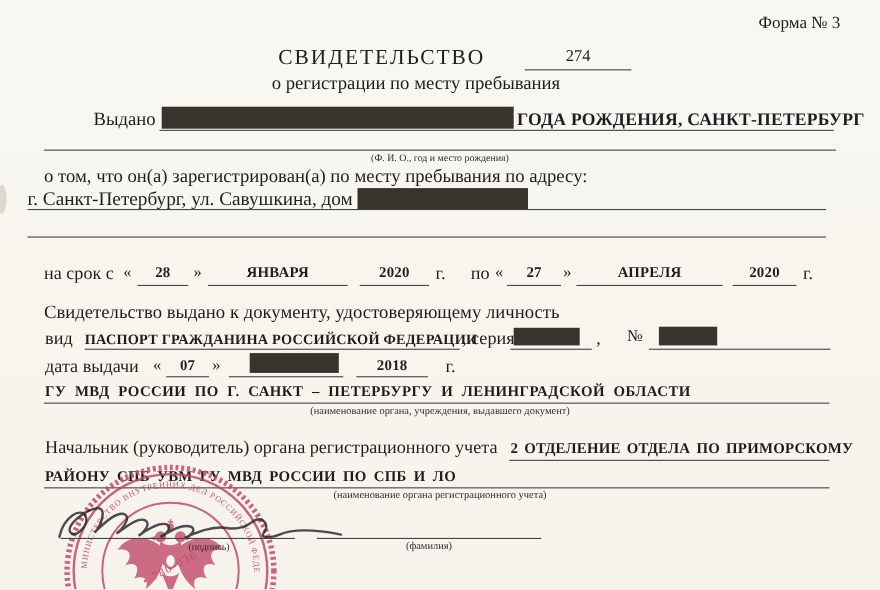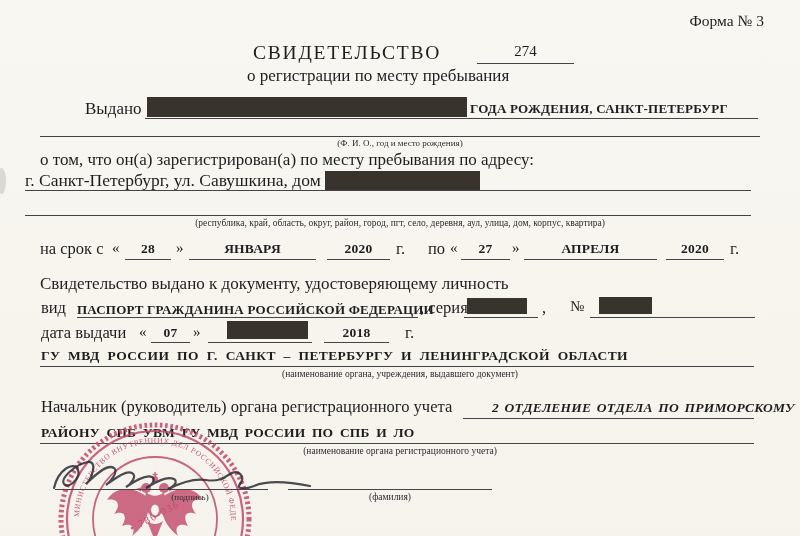--- a/index.html
+++ b/index.html
@@ -33,34 +33,33 @@
   <div class="abs" style="top:12px;right:36px;font-size:15.5px;">Форма № 3</div>
 
   <div class="abs" style="left:253px;top:42px;font-size:19.5px;letter-spacing:1.8px;white-space:nowrap;">СВИДЕТЕЛЬСТВО</div>
   <div class="abs cell" style="left:477px;top:43px;width:97px;height:21px;font-size:15px;">
     <span>274</span>
   </div>
   <div class="abs" style="left:247px;top:66px;font-size:17px;white-space:nowrap;">о регистрации по месту пребывания</div>
 
   <div class="abs big" style="left:85px;top:99px;">Выдано</div>
   <div class="redact" style="left:147px;top:97px;width:320px;height:20px;"></div>
-  <div class="abs val" style="left:470px;top:101px;font-size:13px;">ГОДА РОЖДЕНИЯ, САНКТ-ПЕТЕРБУРГ</div>
+  <div class="abs val" style="left:470px;top:101px;font-size:16px;">ГОДА РОЖДЕНИЯ, САНКТ-ПЕТЕРБУРГ</div>
   <div class="abs rule" style="left:145px;top:118px;width:613px;"></div>
 
   <div class="abs rule" style="left:40px;top:136px;width:720px;"></div>
   <div class="abs big" style="left:40px;top:150px;">о том, что он(а) зарегистрирован(а) по месту пребывания по адресу:</div>
 
   <div class="abs cap" style="left:300px;top:138px;width:200px;font-size:9px;">(Ф. И. О., год и место рождения)</div>
 
   <div class="abs big" style="left:25px;top:170px;font-size:17.5px;">г. Санкт-Петербург, ул. Савушкина, дом</div>
   <div class="redact" style="left:325px;top:171px;width:155px;height:19px;"></div>
   <div class="abs rule" style="left:25px;top:190px;width:726px;"></div>
 
   <div class="abs rule" style="left:25px;top:215px;width:726px;"></div>
-  <div class="abs cap" style="left:150px;top:218px;width:500px;">(республика, край, область, округ, район, город, пгт, село, деревня, аул, улица, дом, корпус, квартира)</div>
 
   <div class="abs" style="left:0;top:236px;width:800px;height:26px;">
     <div class="abs lbl" style="left:40px;top:3px;">на срок с</div>
     <div class="abs q" style="left:112px;top:4px;">«</div>
     <div class="abs cell" style="left:125px;top:0;width:46px;height:24px;padding-top:3px;"><span class="val">28</span></div>
     <div class="abs q" style="left:176px;top:4px;">»</div>
     <div class="abs cell" style="left:189px;top:0;width:127px;height:24px;padding-top:3px;"><span class="val">ЯНВАРЯ</span></div>
     <div class="abs cell" style="left:327px;top:0;width:63px;height:24px;padding-top:3px;"><span class="val">2020</span></div>
     <div class="abs lbl" style="left:396px;top:3px;">г.</div>
     <div class="abs lbl" style="left:428px;top:3px;">по</div>
@@ -98,21 +97,21 @@
     </div>
     <div class="abs cell" style="left:324px;top:0;width:65px;height:23px;padding-top:3px;"><span class="val">2018</span></div>
     <div class="abs lbl" style="left:405px;top:3px;">г.</div>
   </div>
 
   <div class="abs val" style="left:41px;top:348px;word-spacing:4px;letter-spacing:.4px;">ГУ МВД РОССИИ ПО Г. САНКТ – ПЕТЕРБУРГУ И ЛЕНИНГРАДСКОЙ ОБЛАСТИ</div>
   <div class="abs rule" style="left:40px;top:366px;width:714px;"></div>
   <div class="abs cap" style="left:270px;top:369px;width:260px;">(наименование органа, учреждения, выдавшего документ)</div>
 
   <div class="abs lbl" style="left:41px;top:397px;">Начальник (руководитель) органа регистрационного учета</div>
-  <div class="abs val" style="left:492px;top:400px;word-spacing:2px;font-style:italic;">2 ОТДЕЛЕНИЕ ОТДЕЛА  ПО ПРИМОРСКОМУ</div>
+  <div class="abs val" style="left:464px;top:400px;word-spacing:2px;">2 ОТДЕЛЕНИЕ ОТДЕЛА  ПО ПРИМОРСКОМУ</div>
   <div class="abs rule" style="left:463px;top:418px;width:291px;"></div>
   <div class="abs val" style="left:41px;top:425px;word-spacing:3px;">РАЙОНУ СПБ УВМ  ГУ  МВД РОССИИ  ПО СПБ  И  ЛО</div>
   <div class="abs rule" style="left:40px;top:443px;width:714px;"></div>
   <div class="abs cap" style="left:270px;top:446px;width:260px;">(наименование органа регистрационного учета)</div>
 
   <svg class="abs" style="left:52px;top:420px;" width="206" height="116" viewBox="0 0 206 116">
     <g stroke="#c2496b" fill="none" opacity="0.85">
       <circle cx="103" cy="99" r="94" stroke-width="5" stroke-dasharray="2.6 2.6"></circle>
       <circle cx="103" cy="99" r="88" stroke-width="2.2"></circle>
       <circle cx="103" cy="99" r="62" stroke-width="1.8"></circle>

